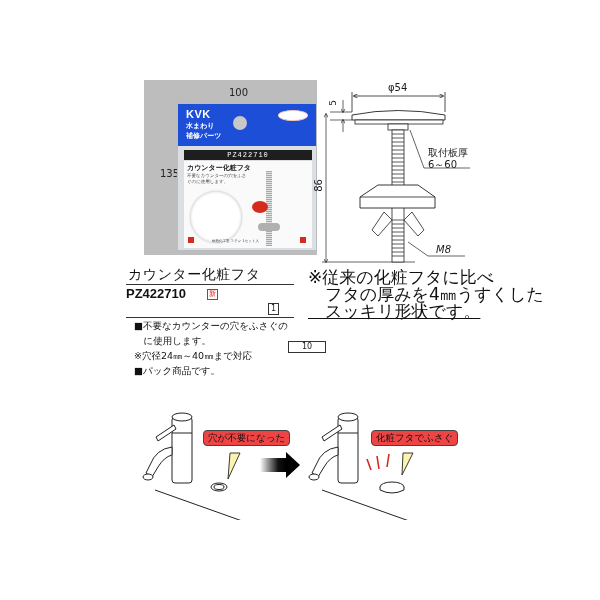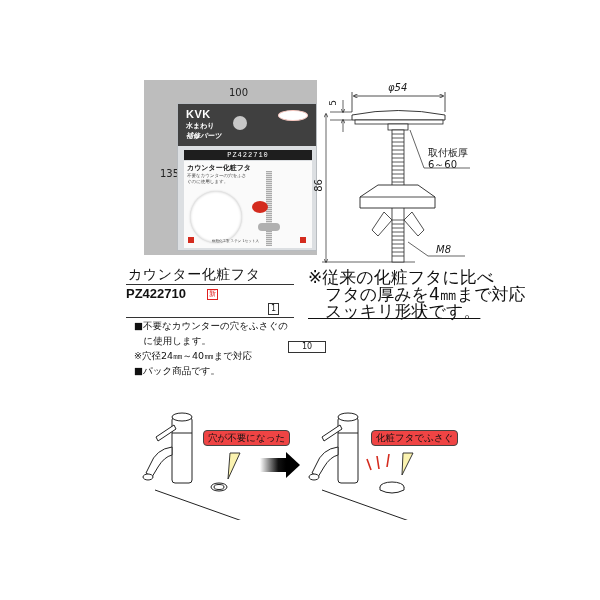--- a/index.html
+++ b/index.html
@@ -4,24 +4,24 @@
 <style>
   * { box-sizing: border-box; margin: 0; padding: 0; }
   html, body { width: 600px; height: 600px; background: #ffffff; overflow: hidden; }
   body { position: relative; font-family: "DejaVu Sans", sans-serif; color: #1a1a1a; }
 
   .photo-panel { position: absolute; left: 120px; top: 80px; width: 173px; height: 175px; background: #bdbdbd; margin-left: 24px; }
   .dim-top { position: absolute; left: 85px; top: 7px; font-size: 10px; color: #222; }
   .dim-left { position: absolute; left: 16px; top: 88px; font-size: 10px; color: #222; }
 
   .package { position: absolute; left: 33px; top: 23px; width: 140px; height: 148px; background: #dcdfe2; border: 1px solid #b8bcc0; }
-  .pkg-header { position: absolute; left: 0; top: 0; width: 100%; height: 42px; background: #404040; }
+  .pkg-header { position: absolute; left: 0; top: 0; width: 100%; height: 42px; background: #1d4ed8; }
   .pkg-logo { position: absolute; left: 8px; top: 4px; color: #fff; font-weight: bold; font-size: 11px; font-family: "Liberation Sans", sans-serif; letter-spacing: 0.5px; }
   .pkg-sub1 { position: absolute; left: 8px; top: 17px; color: #fff; font-size: 7px; font-weight: bold; }
-  .pkg-sub2 { position: absolute; left: 8px; top: 27px; color: #fff; font-size: 7px; font-weight: bold; font-style: italic; }
+  .pkg-sub2 { position: absolute; left: 8px; top: 27px; color: #fff; font-size: 7px; font-weight: bold; }
   .pkg-hole { position: absolute; left: 55px; top: 12px; width: 14px; height: 14px; border-radius: 50%; background: #c8c8c8; }
   .pkg-badge { position: absolute; left: 100px; top: 6px; width: 30px; height: 11px; border-radius: 50%; background: #fff; border: 1px solid #f7c8c0; }
   .pkg-code { position: absolute; left: 6px; top: 46px; width: 128px; height: 10px; background: #1e1e1e; color: #fff; font-size: 7px; text-align: center; line-height: 10px; font-family: "Liberation Mono", monospace; letter-spacing: 1px; }
   .pkg-card { position: absolute; left: 6px; top: 57px; width: 128px; height: 87px; background: #fafafa; }
   .pkg-title { position: absolute; left: 3px; top: 2px; font-size: 7px; font-weight: bold; color: #222; }
   .pkg-desc { position: absolute; left: 3px; top: 12px; font-size: 4.5px; color: #444; line-height: 6px; width: 60px; }
   .pkg-disc { position: absolute; left: 6px; top: 30px; width: 52px; height: 52px; border-radius: 50%; background: #fff; box-shadow: 0 0 3px #bbb inset, 0 0 2px #ccc; }
   .pkg-bolt { position: absolute; left: 82px; top: 10px; width: 6px; height: 75px; background: repeating-linear-gradient(180deg, #aaa 0 1px, #e0e0e0 1px 2px); }
   .pkg-wing { position: absolute; left: 74px; top: 62px; width: 22px; height: 8px; background: #b0b0b0; border-radius: 4px; }
   .pkg-red-sq { position: absolute; width: 6px; height: 6px; background: #d42b1e; }
@@ -141,30 +141,30 @@
     <path d="M78,115 L118,115 L135,127 L135,138 L60,138 L60,127 Z" fill="#fff" stroke="#222" stroke-width="0.9"></path>
     <line x1="60" y1="127" x2="135" y2="127" stroke="#222" stroke-width="0.8"></line>
 
     <path d="M84,142 L72,160 L78,166 L92,150 Z" fill="#fff" stroke="#222" stroke-width="0.8"></path>
     <path d="M112,142 L124,160 L118,166 L104,150 Z" fill="#fff" stroke="#222" stroke-width="0.8"></path>
 
     <path d="M110,60 L124,98 L170,98" fill="none" stroke="#222" stroke-width="0.7"></path>
 
     <path d="M108,172 L128,186 L165,186" fill="none" stroke="#222" stroke-width="0.7"></path>
   </svg>
-  <span style="position:absolute; left:88px; top:12px; font-size:10px;font-style:italic;">φ54</span>
+  <span style="position:absolute; left:88px; top:12px; font-size:10px;">φ54</span>
   <span style="position:absolute; left:30px; top:28px; font-size:9px; transform:rotate(-90deg);">5</span>
   <span style="position:absolute; left:12px; top:110px; font-size:10px; transform:rotate(-90deg);">86</span>
   <span style="position:absolute; left:128px; top:76px; font-size:10px;">取付板厚</span>
   <span style="position:absolute; left:128px; top:88px; font-size:10px;">6～60</span>
   <span style="position:absolute; left:136px; top:174px; font-size:10px; font-style:italic;">M8</span>
 </div>
 
 <div class="note" style="top:266px;">※従来の化粧フタに比べ</div>
-<div class="note" style="top:283px;">　フタの厚みを4㎜まで対応</div>
+<div class="note" style="top:283px;">　フタの厚みを4㎜うすくした</div>
 <div class="note" style="top:300px;text-decoration:underline;">　スッキリ形状です。</div>
 
 <div class="scene">
   <svg width="380" height="125" viewBox="0 0 380 125">
     <defs>
       <linearGradient id="arrowgrad" x1="0" x2="1" y1="0" y2="0">
         <stop offset="0" stop-color="#ffffff"></stop>
         <stop offset="0.7" stop-color="#111111"></stop>
         <stop offset="1" stop-color="#000000"></stop>
       </linearGradient>

